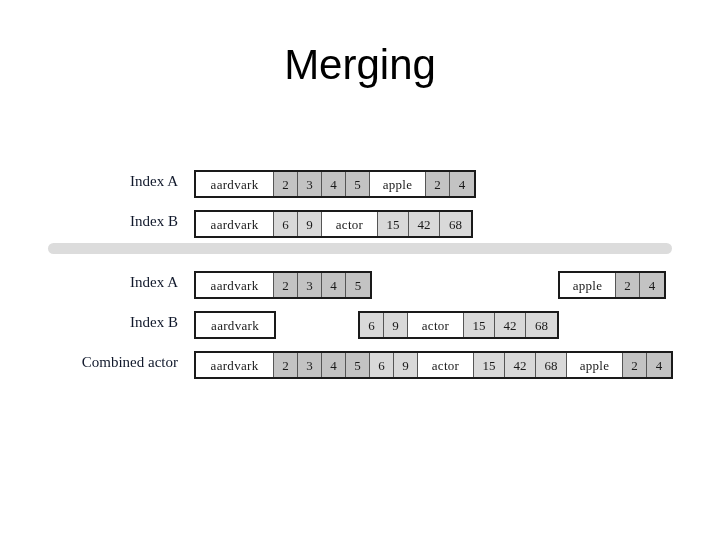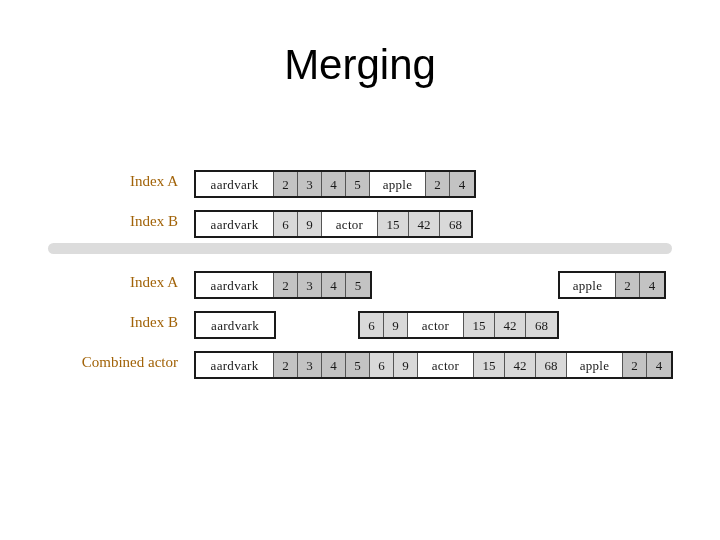--- a/index.html
+++ b/index.html
@@ -43,21 +43,21 @@
     height: 11px;
     background: #dcdcdc;
     border-radius: 6px;
   }
 
   
   .row-label {
     position: absolute;
     font-family: "Liberation Serif", serif;
     font-size: 15px;
-    color: #a16207;
+    color: #0f172a;
     text-align: right;
     white-space: nowrap;
   }
 
   
   .strip {
     position: absolute;
     display: flex;
     align-items: stretch;
     border: 2px solid #1a1a1a;

